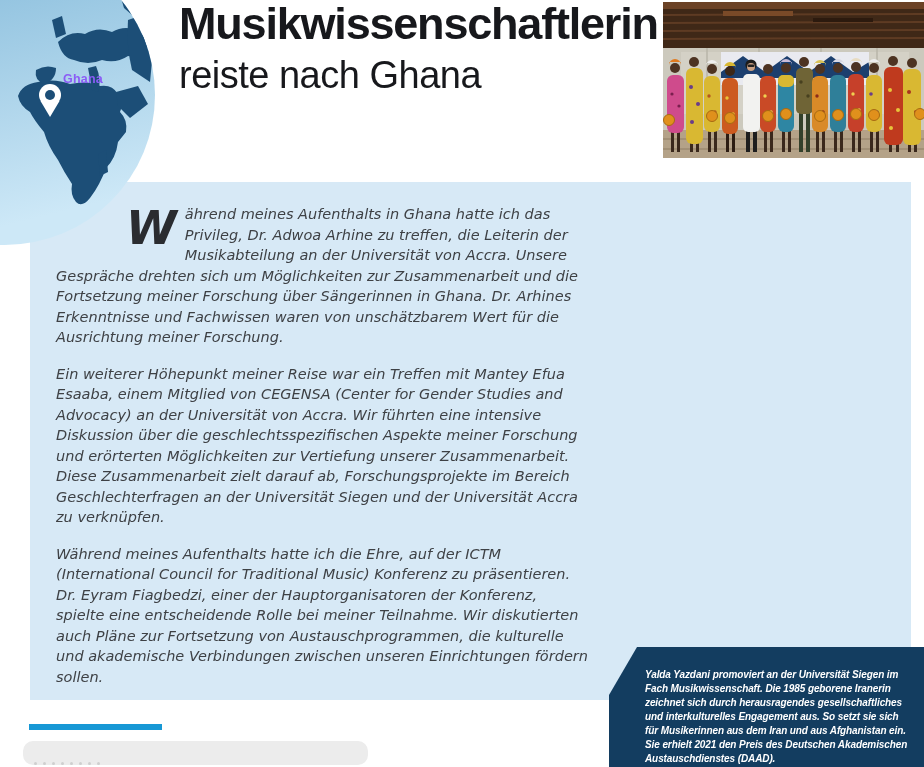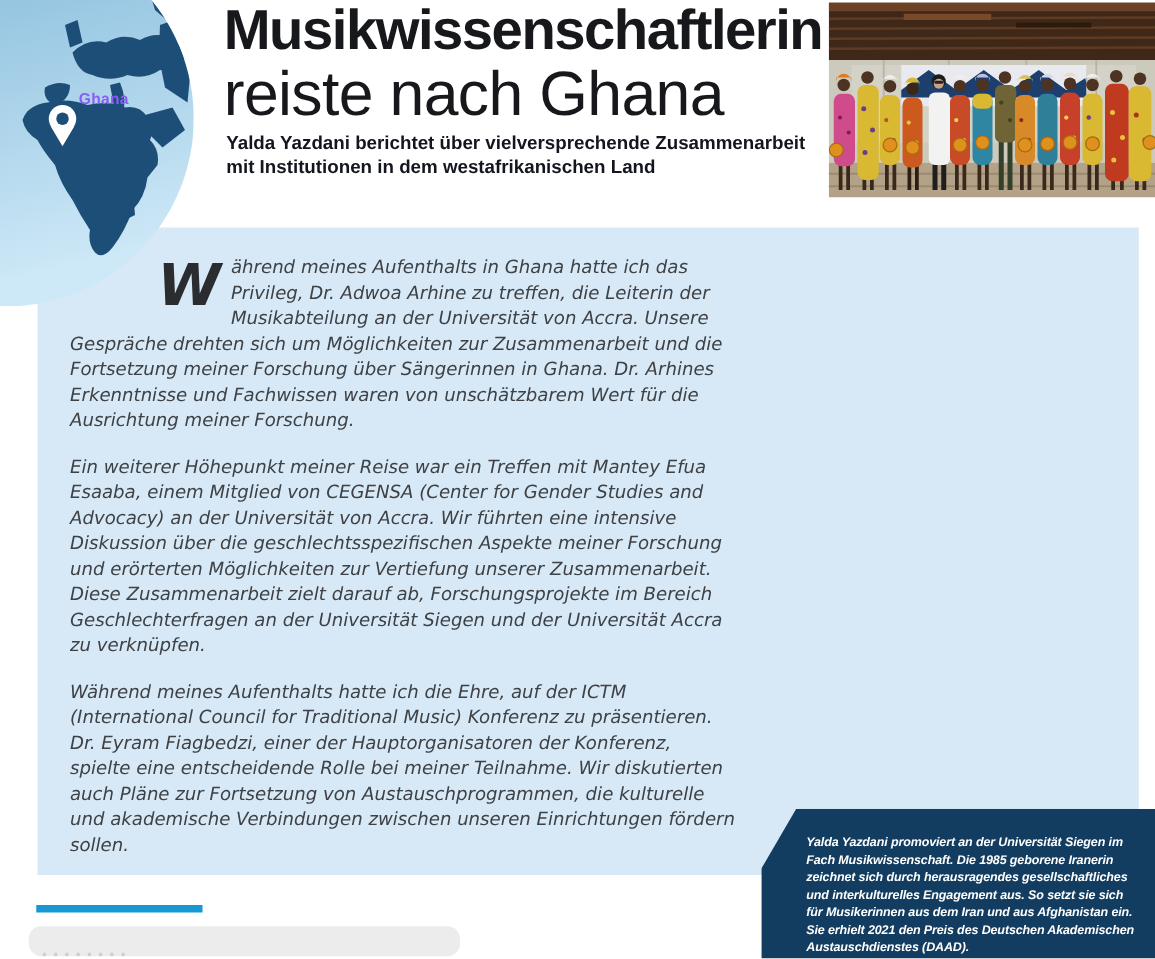--- a/index.html
+++ b/index.html
@@ -5,21 +5,21 @@
   html,body{margin:0;padding:0;background:#ffffff;}
   #page{position:relative;width:924px;height:767px;background:#ffffff;overflow:hidden;
         font-family:"Liberation Sans",sans-serif;}
 
   
   .globe{position:absolute;left:-145px;top:-55px;width:300px;height:300px;z-index:3;}
   .ghana-label{position:absolute;left:63px;top:72px;z-index:4;color:#8b5cf6;
         font-weight:bold;font-size:12.5px;letter-spacing:.2px;}
   .headline{position:absolute;left:179px;top:-2px;z-index:2;color:#17181c;}
   .headline .l1{font-size:45px;font-weight:800;letter-spacing:-1.2px;line-height:52px;}
-  .headline .l2{font-size:50px;font-weight:400;letter-spacing:-.5px;line-height:50px;}
+  .headline .l2{font-size:38px;font-weight:400;letter-spacing:-.5px;line-height:50px;}
   .subtitle{position:absolute;left:181px;top:105px;z-index:2;color:#14161f;
         font-size:15px;font-weight:bold;line-height:19px;}
   .photo{position:absolute;left:663px;top:2px;width:261px;height:156px;z-index:2;}
 
   
   .panel{position:absolute;left:30px;top:182px;width:881px;height:518px;
         background:#d7e9f6;z-index:1;overflow:hidden;}
   .panel-text{position:absolute;left:0;top:0;right:0;bottom:0;
         padding:22px 22px 0 26px;
         font-family:"DejaVu Sans",sans-serif;font-style:italic;
@@ -84,24 +84,20 @@
         <circle cx="50" cy="95" r="5" fill="#1c4e77"></circle>
       </g>
     </svg>
   </div>
   <span class="ghana-label">Ghana</span>
 
   <div class="headline">
     <div class="l1">Musikwissenschaftlerin</div>
     <div class="l2">reiste nach Ghana</div>
   </div>
-  <div class="subtitle">
-    <div>Yalda Yazdani berichtet über vielversprechende Zusammenarbeit</div>
-    <div>mit Institutionen in dem westafrikanischen Land</div>
-  </div>
 
   <div class="photo">
     <svg width="261" height="156" viewBox="0 0 261 156" xmlns="http://www.w3.org/2000/svg">
 
       <rect x="0" y="0" width="261" height="46" fill="#3f2817"></rect>
       <rect x="0" y="0" width="261" height="7" fill="#6b4226"></rect>
       <g stroke="#5e3b23" stroke-width="2">
         <line x1="0" y1="13" x2="261" y2="12"></line>
           <line x1="0" y1="21" x2="261" y2="20"></line>
         <line x1="0" y1="29" x2="261" y2="28"></line>

